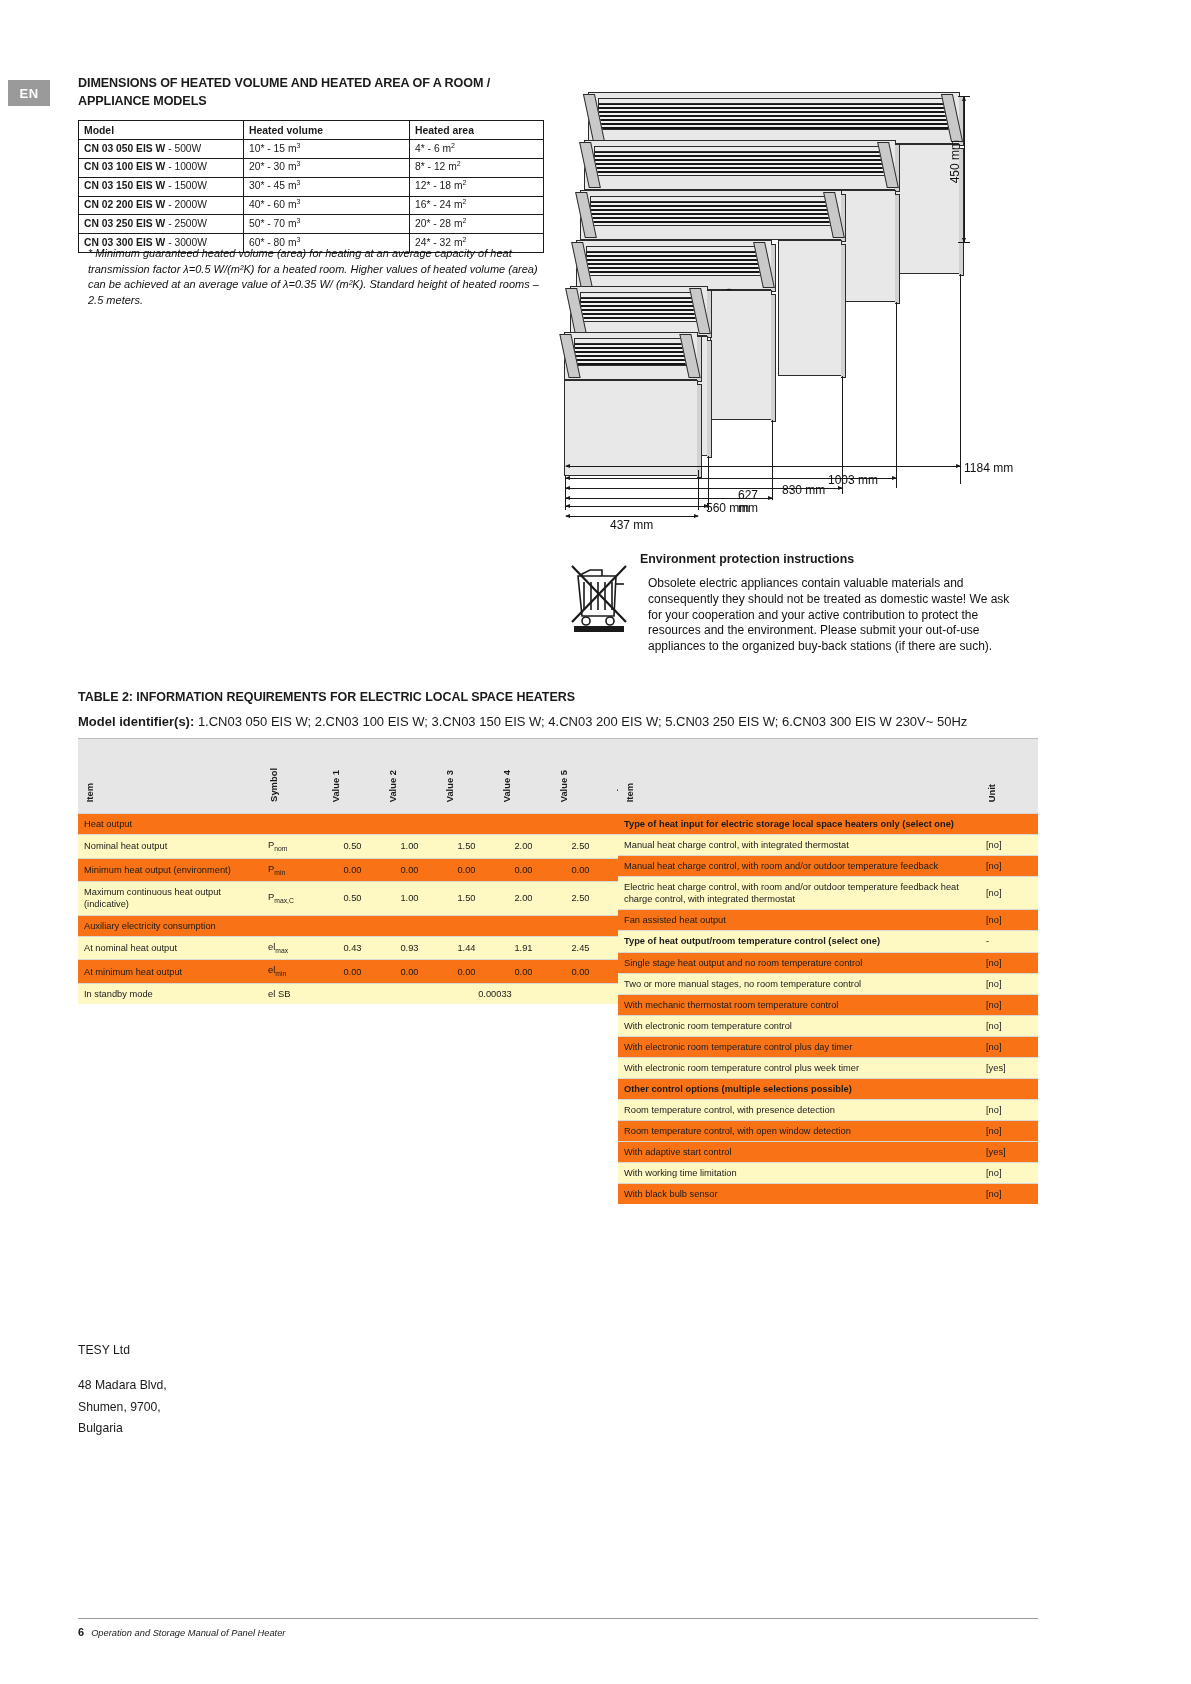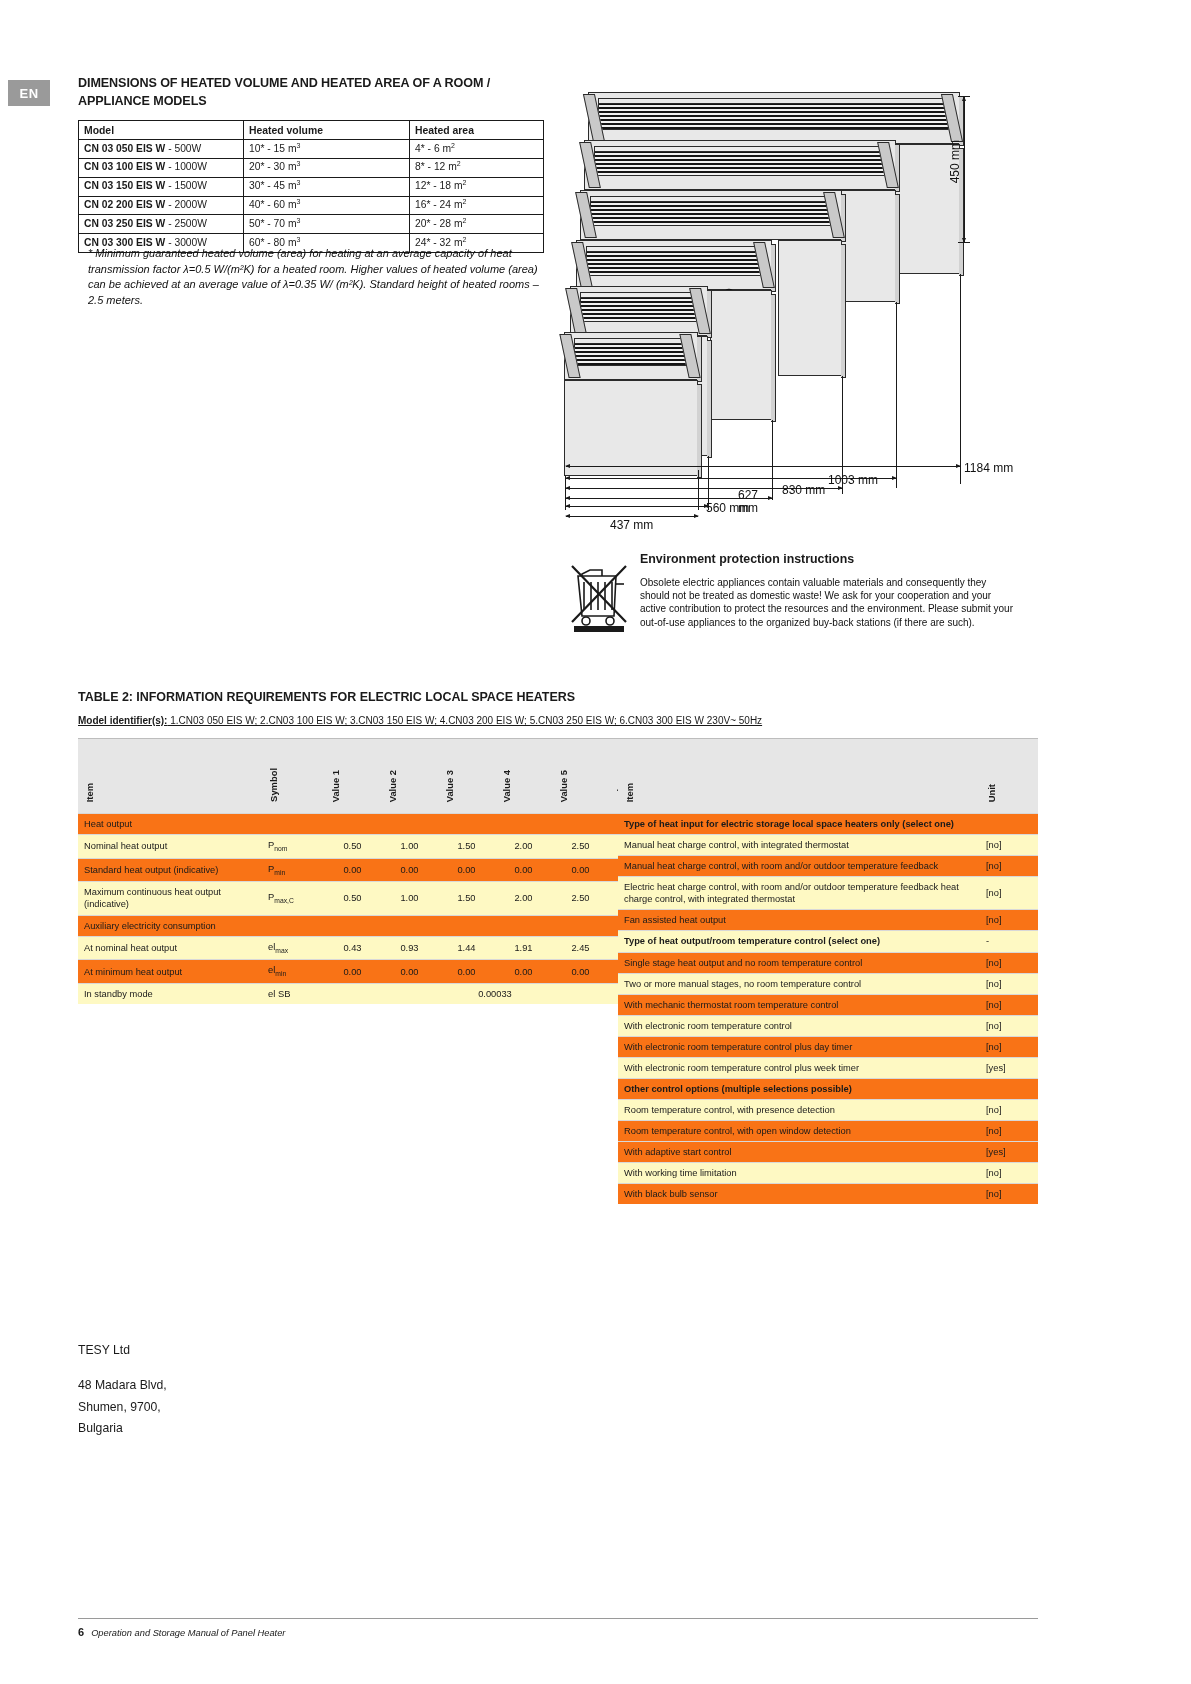--- a/index.html
+++ b/index.html
@@ -119,33 +119,33 @@
   .arrowU{border-bottom:5px solid #1a1a1a;}
   .arrowD{border-top:5px solid #1a1a1a;}
 
   
   .env-wrap{position:absolute;left:560px;top:548px;width:460px;}
   .env-title{
     position:absolute;left:80px;top:4px;
     font-size:12.4px;font-weight:bold;
   }
   .env-text{
-    position:absolute;left:80px;top:28px;width:378px;
-    font-size:10px;line-height:1.32;color:#111;
+    position:absolute;left:88px;top:28px;width:378px;
+    font-size:12px;line-height:1.32;color:#111;
   }
   .bin-icon{position:absolute;left:8px;top:12px;width:62px;height:74px;}
 
   
   .t2-title{
     position:absolute;left:78px;top:690px;
     font-size:12.5px;font-weight:bold;letter-spacing:-.05px;
   }
   .t2-model{
     position:absolute;left:78px;top:714px;width:960px;
-    font-size:10px;line-height:1.3;text-decoration:underline;
+    font-size:13px;line-height:1.3;
   }
   .t2-model b{font-weight:bold;}
 
   
   .t2{
     position:absolute;top:738px;
     border-collapse:collapse;
     font-size:9.3px;
     table-layout:fixed;
   }
@@ -412,21 +412,21 @@
           <td class="sym">P<sub>nom</sub></td>
           <td class="num">0.50</td>
           <td class="num">1.00</td>
           <td class="num">1.50</td>
           <td class="num">2.00</td>
           <td class="num">2.50</td>
           <td class="num">3.00</td>
           <td class="unit">kW</td>
         </tr>
         <tr class="plain">
-          <td>Standard heat output (indicative)</td>
+          <td>Minimum heat output (environment)</td>
           <td class="sym">P<sub>min</sub></td>
           <td class="num">0.00</td>
           <td class="num">0.00</td>
           <td class="num">0.00</td>
           <td class="num">0.00</td>
           <td class="num">0.00</td>
           <td class="num">0.00</td>
           <td class="unit">kW</td>
         </tr>
         <tr class="shade">

